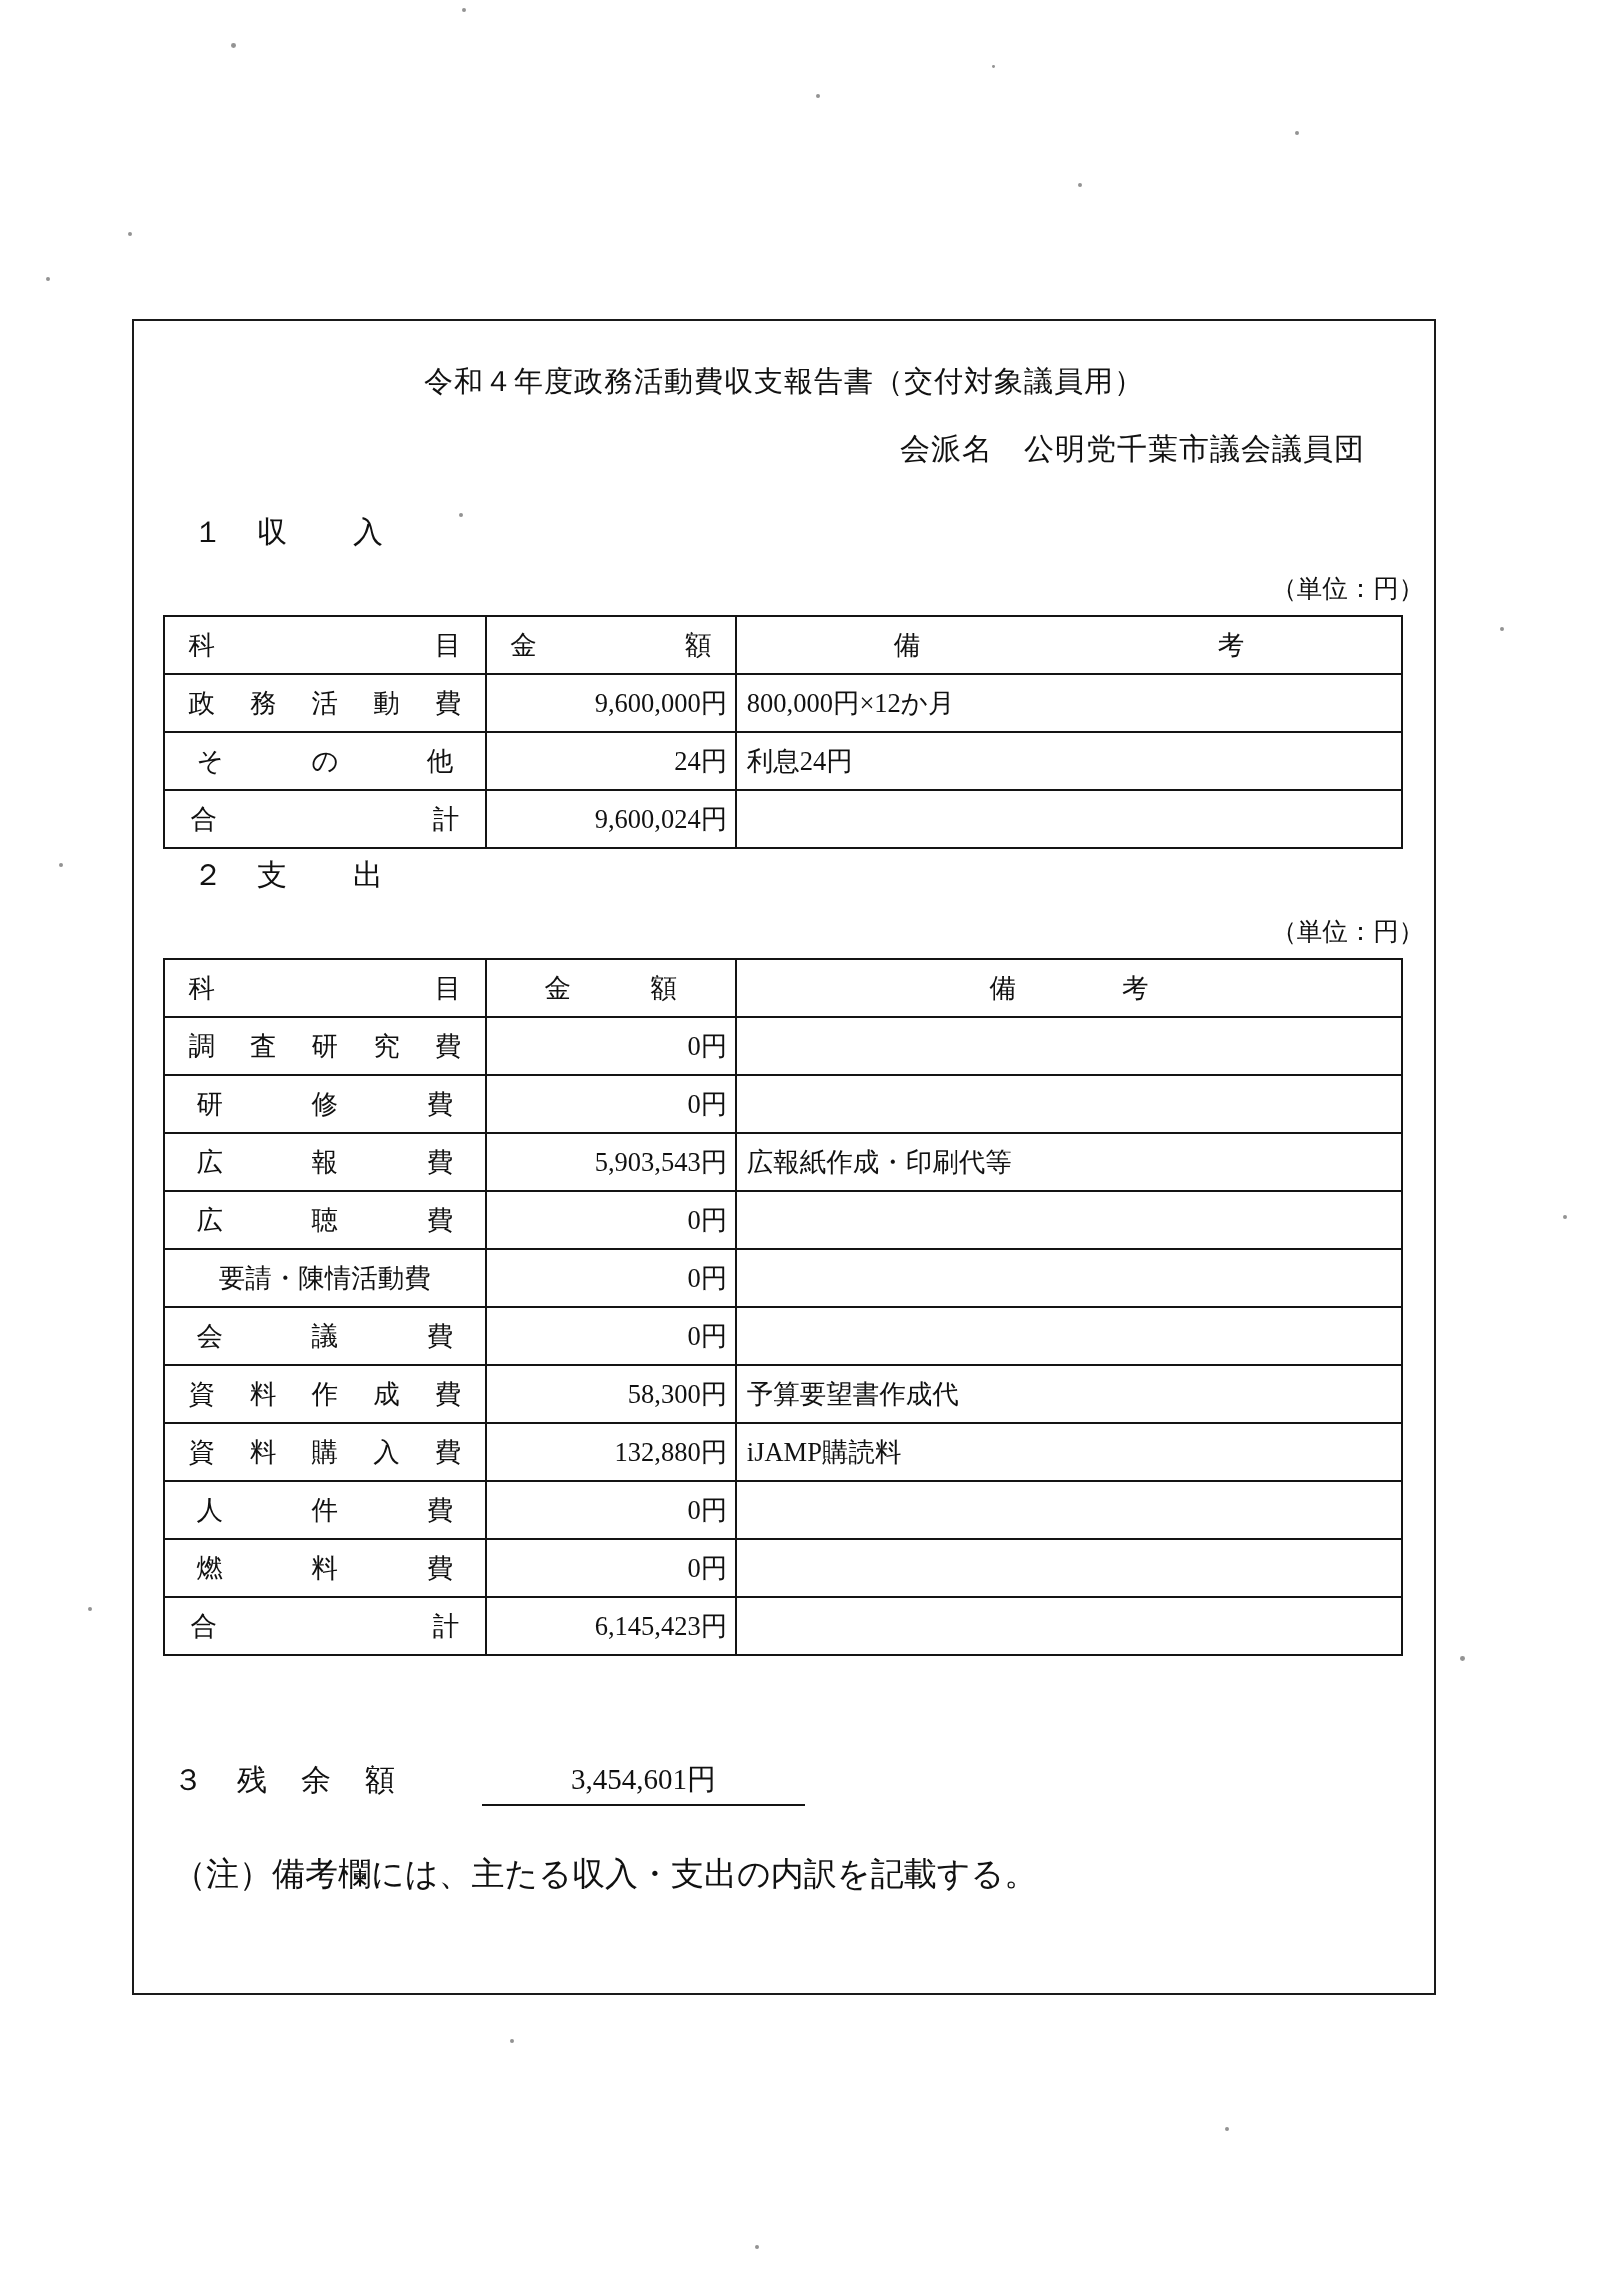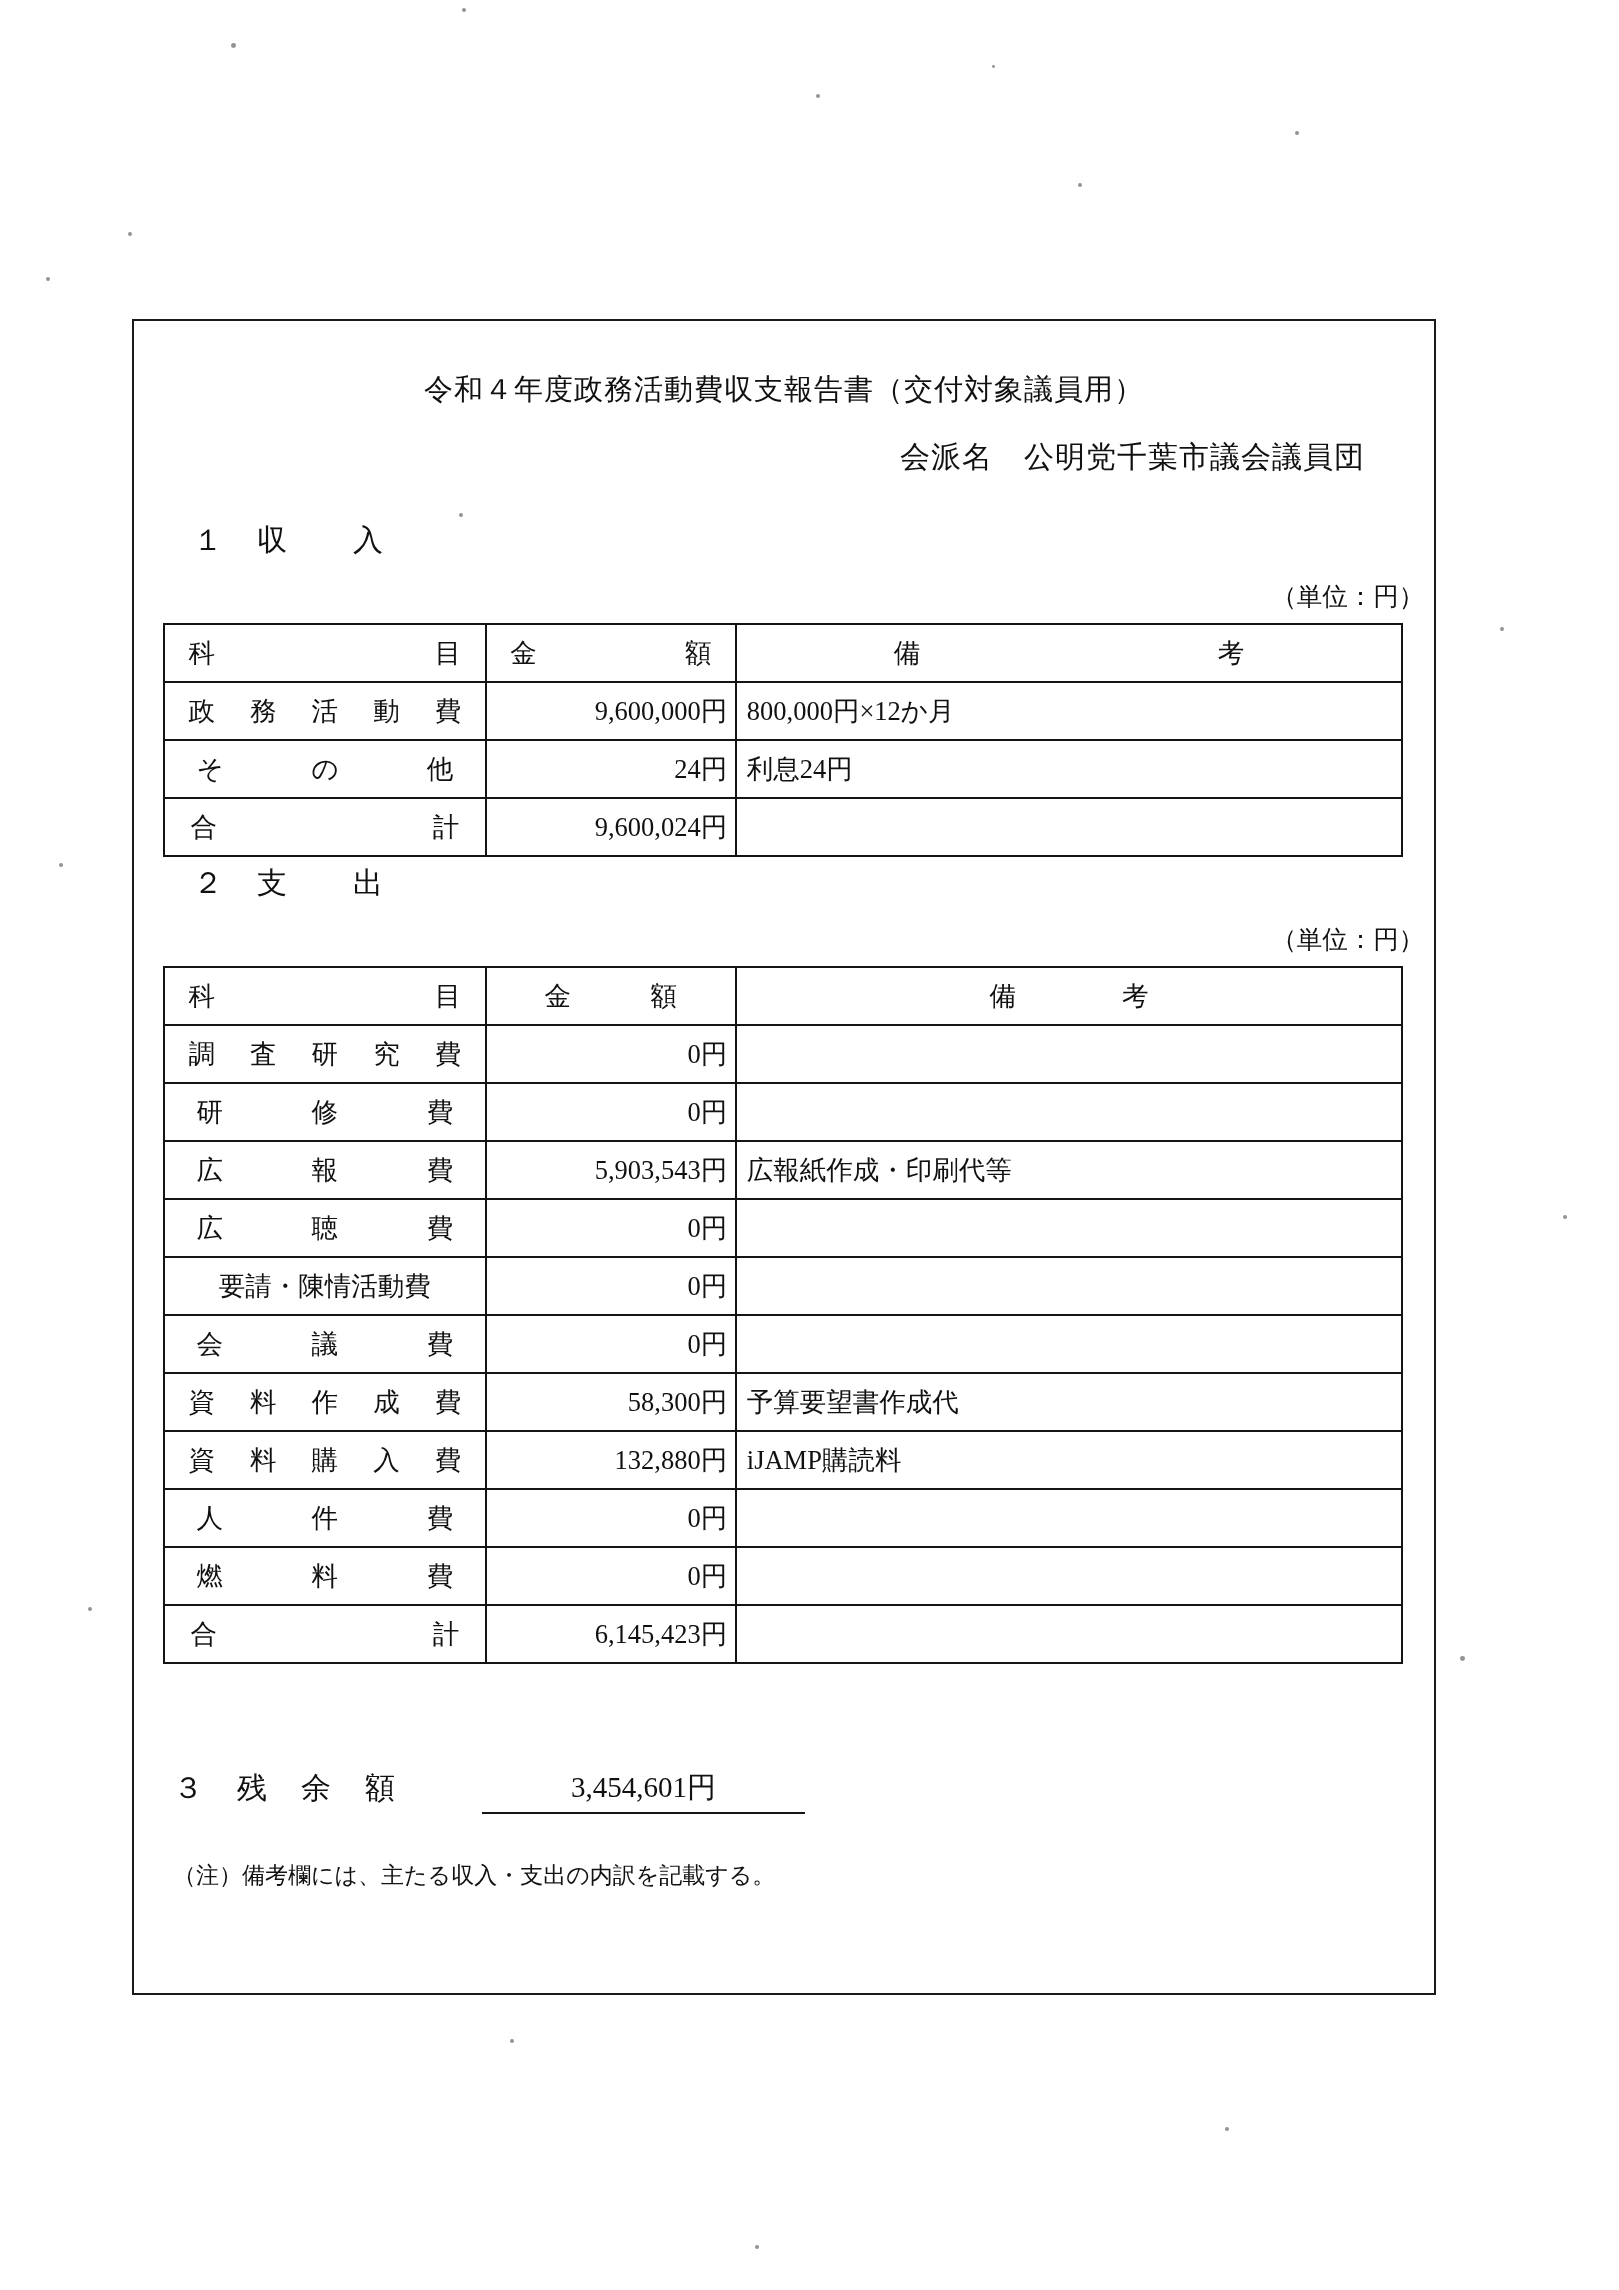--- a/index.html
+++ b/index.html
@@ -32,21 +32,20 @@
     width: 1304px;
     height: 1676px;
     border: 2.9px solid #1a1a1a;
     box-sizing: border-box;
   }
 
   .inner {
     position: absolute;
     left: 0; top: 0; right: 0; bottom: 0;
     padding: 8px;
-    margin-top: 8px;
   }
 
   .doc-title {
     position: absolute;
     left: 0;
     right: 0;
     top: 41px;
     text-align: center;
     font-size: 29px;
     letter-spacing: 1px;
@@ -110,21 +109,21 @@
   .balance-value {
     position: absolute;
     font-size: 29px;
     border-bottom: 2px solid #141414;
     width: 323px;
     text-align: center;
     padding-bottom: 3.9px;
   }
   .footnote {
     position: absolute;
-    font-size: 23px;
+    font-size: 33px;
   }
 </style>
 </head>
 <body>
 
 <div class="speck" style="left:231px;top:43px;width:4.9px;height:4.9px;"></div>
 <div class="speck" style="left:462px;top:7.8px;width:3.9px;height:3.9px;"></div>
 <div class="speck" style="left:816px;top:94px;width:3.9px;height:3.9px;"></div>
 <div class="speck" style="left:992px;top:65px;width:2.9px;height:2.9px;"></div>
 <div class="speck" style="left:1295px;top:131px;width:3.9px;height:3.9px;"></div>

